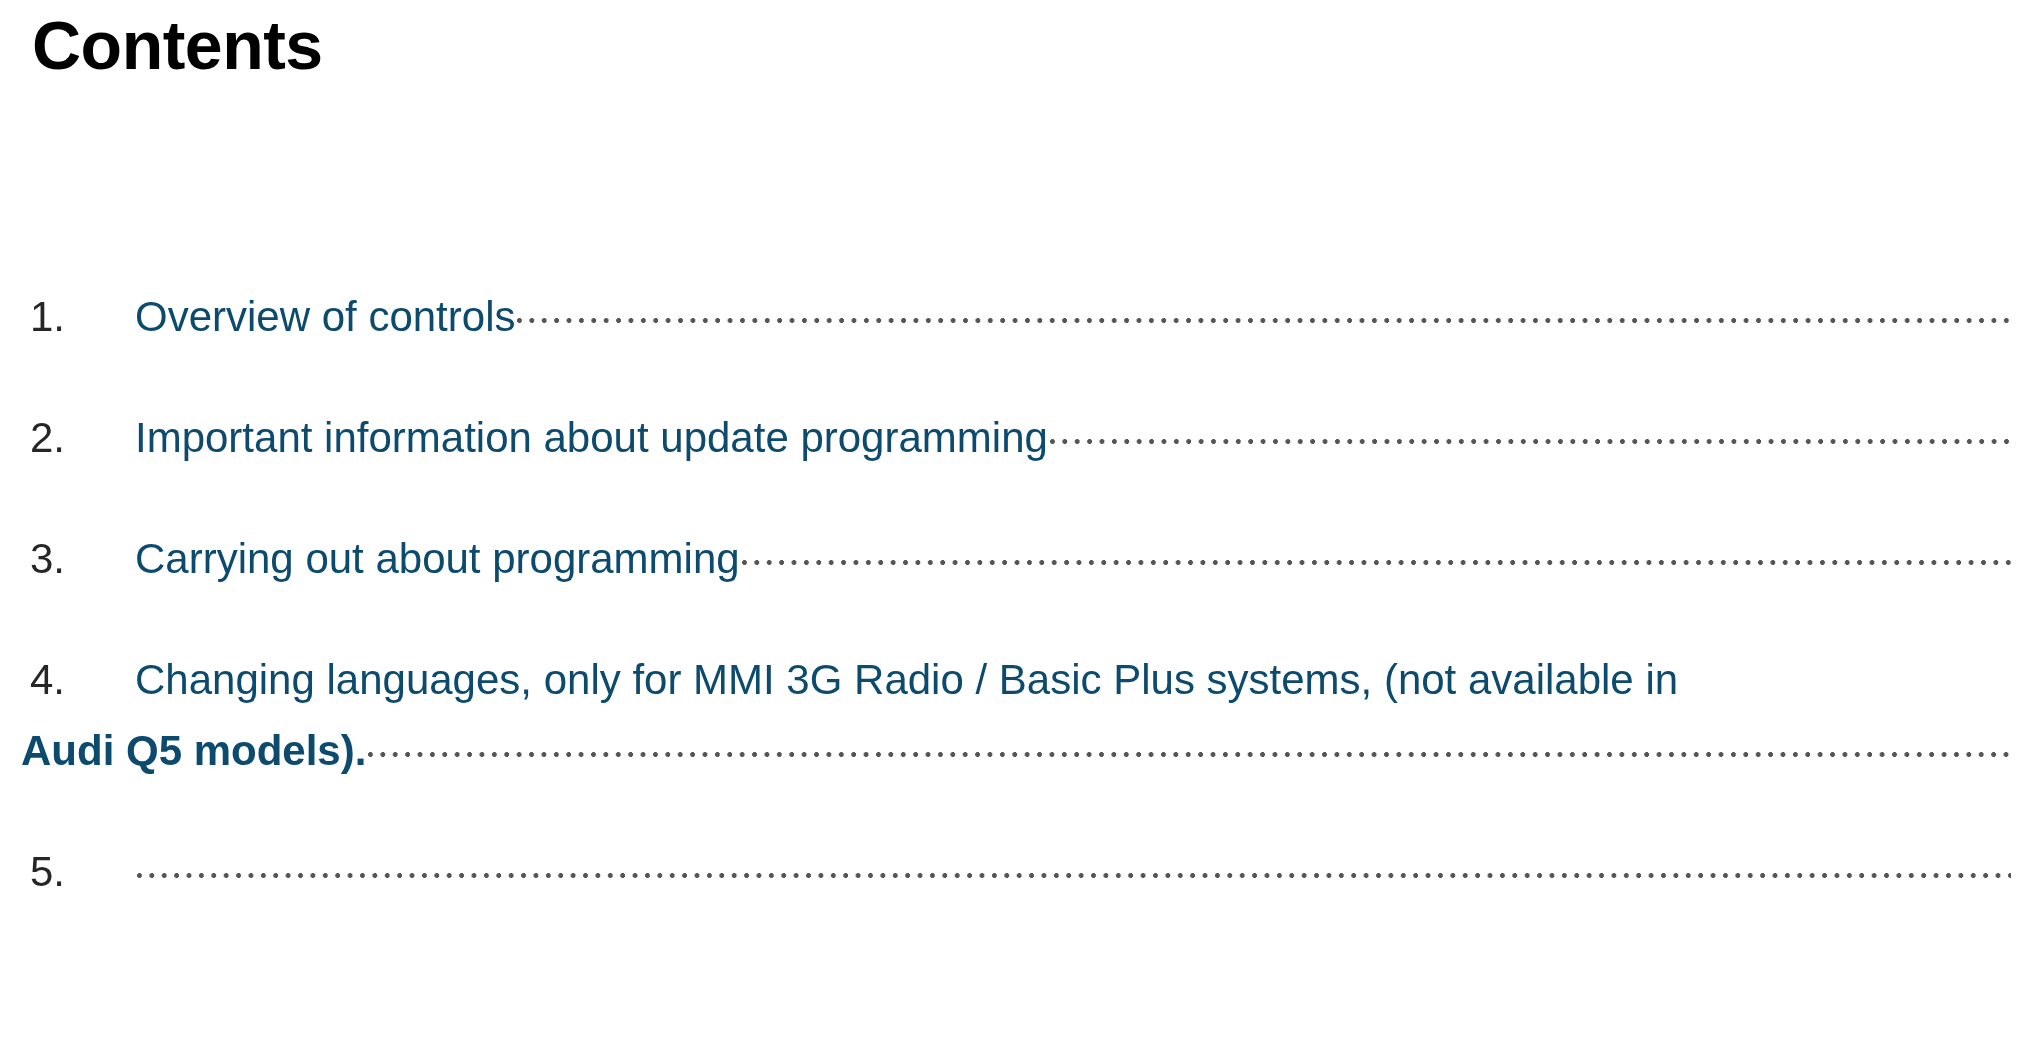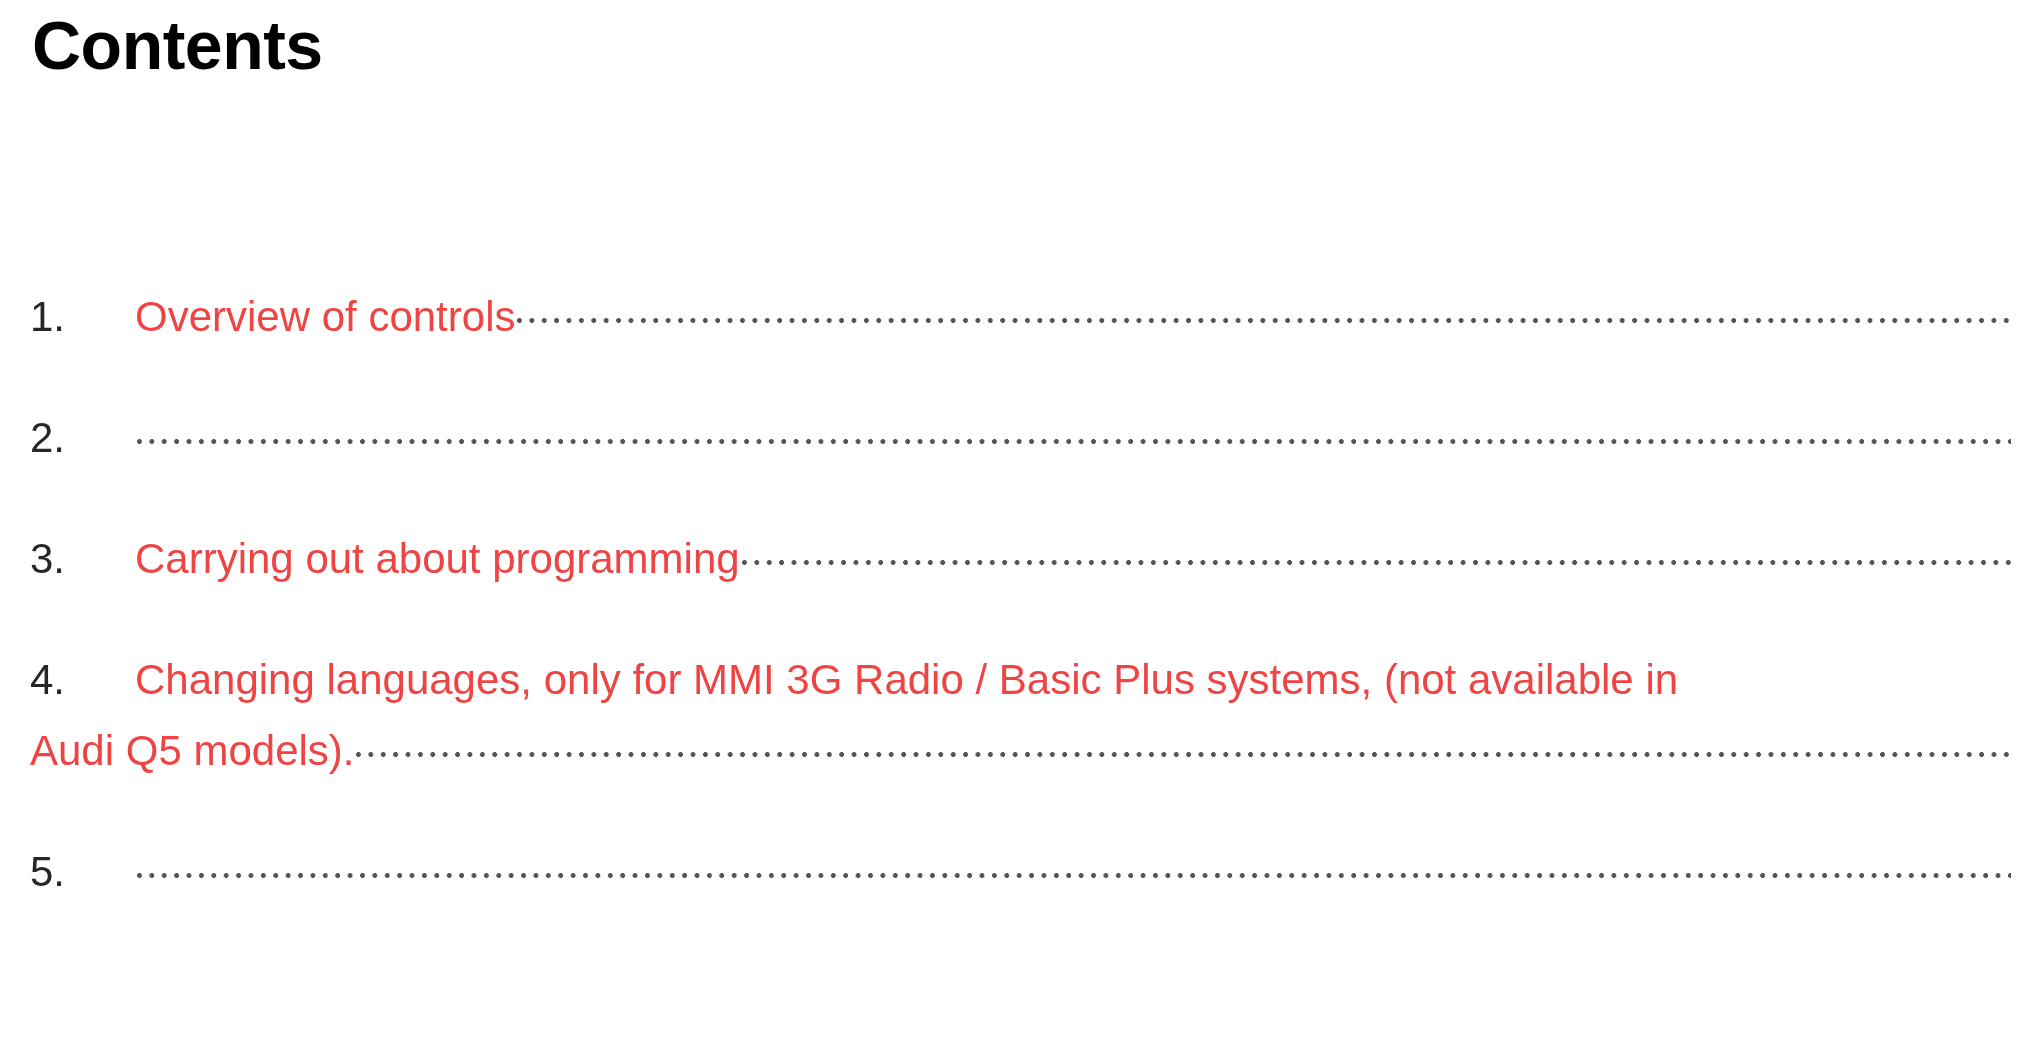--- a/index.html
+++ b/index.html
@@ -62,30 +62,31 @@
 
   .toc-num {
     flex: 0 0 auto;
     width: 105px;
     margin-left: 30px;
     color: #262626;
   }
 
   .toc-title {
     flex: 0 0 auto;
-    color: #ef4444;
+    color: #0c4a6e;
   }
 
   
   .toc-line.cont {
     margin-top: 9px;
   }
 
   .toc-line.cont .toc-title {
-    margin-left: 30px;
+    margin-left: 21px;
+    font-weight: bold;
   }
 
   
   .toc-dots {
     flex: 1 1 auto;
     position: relative;
     height: 42px;
     overflow: hidden;
     margin-left: 2px;
   }
@@ -122,20 +123,21 @@
         <span class="toc-num">1.</span>
         <span class="toc-title">Overview of controls</span>
         <span class="toc-dots"></span>
         <span class="toc-page"></span>
       </div>
     </div>
 
     <div class="toc-entry">
       <div class="toc-line">
         <span class="toc-num">2.</span>
+        <span class="toc-title">Important information about update programming</span>
         <span class="toc-dots"></span>
         <span class="toc-page"></span>
       </div>
     </div>
 
     <div class="toc-entry">
       <div class="toc-line">
         <span class="toc-num">3.</span>
         <span class="toc-title">Carrying out about programming</span>
         <span class="toc-dots"></span>

